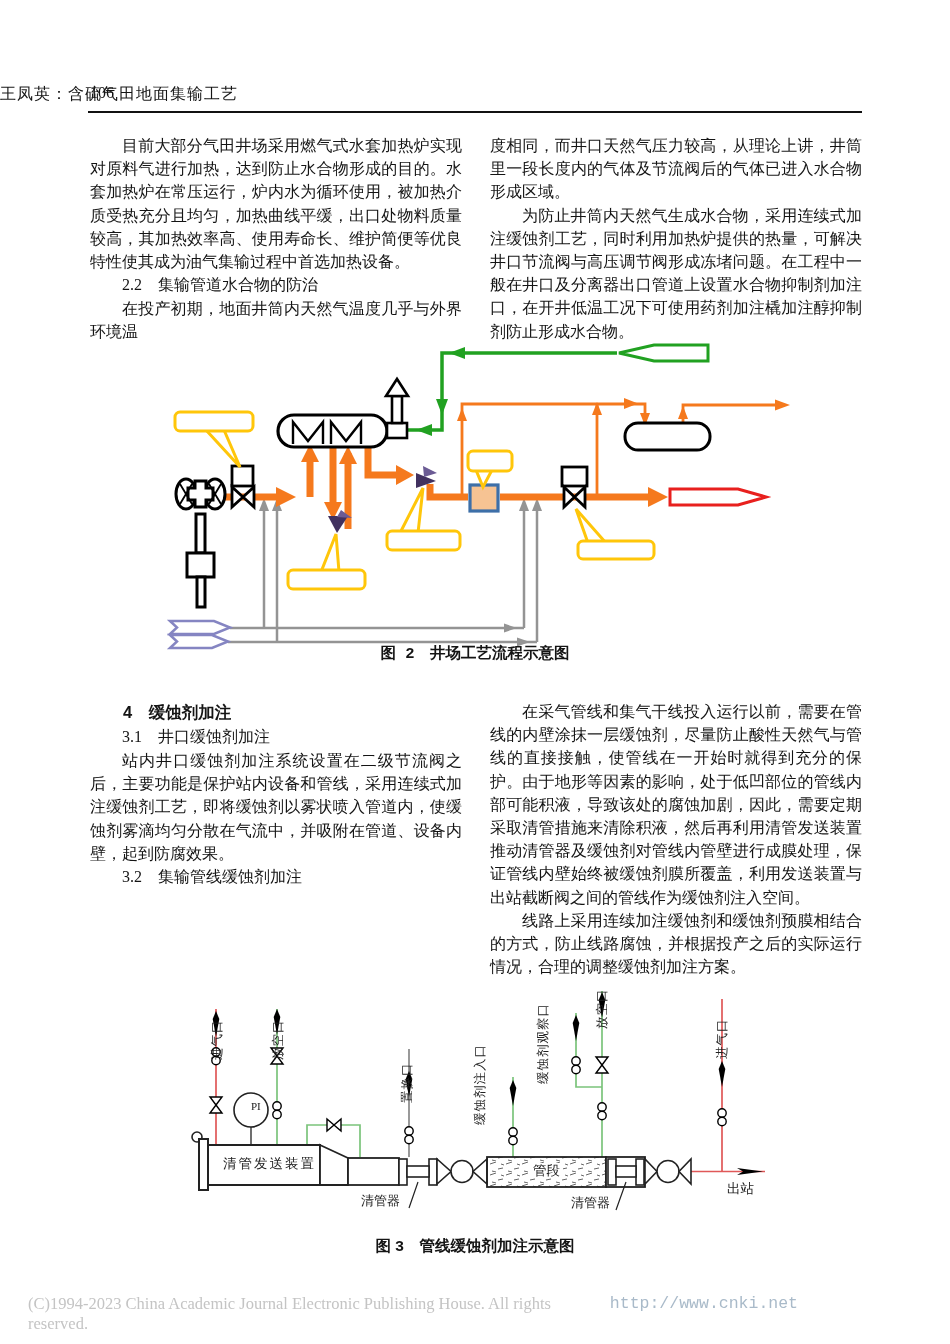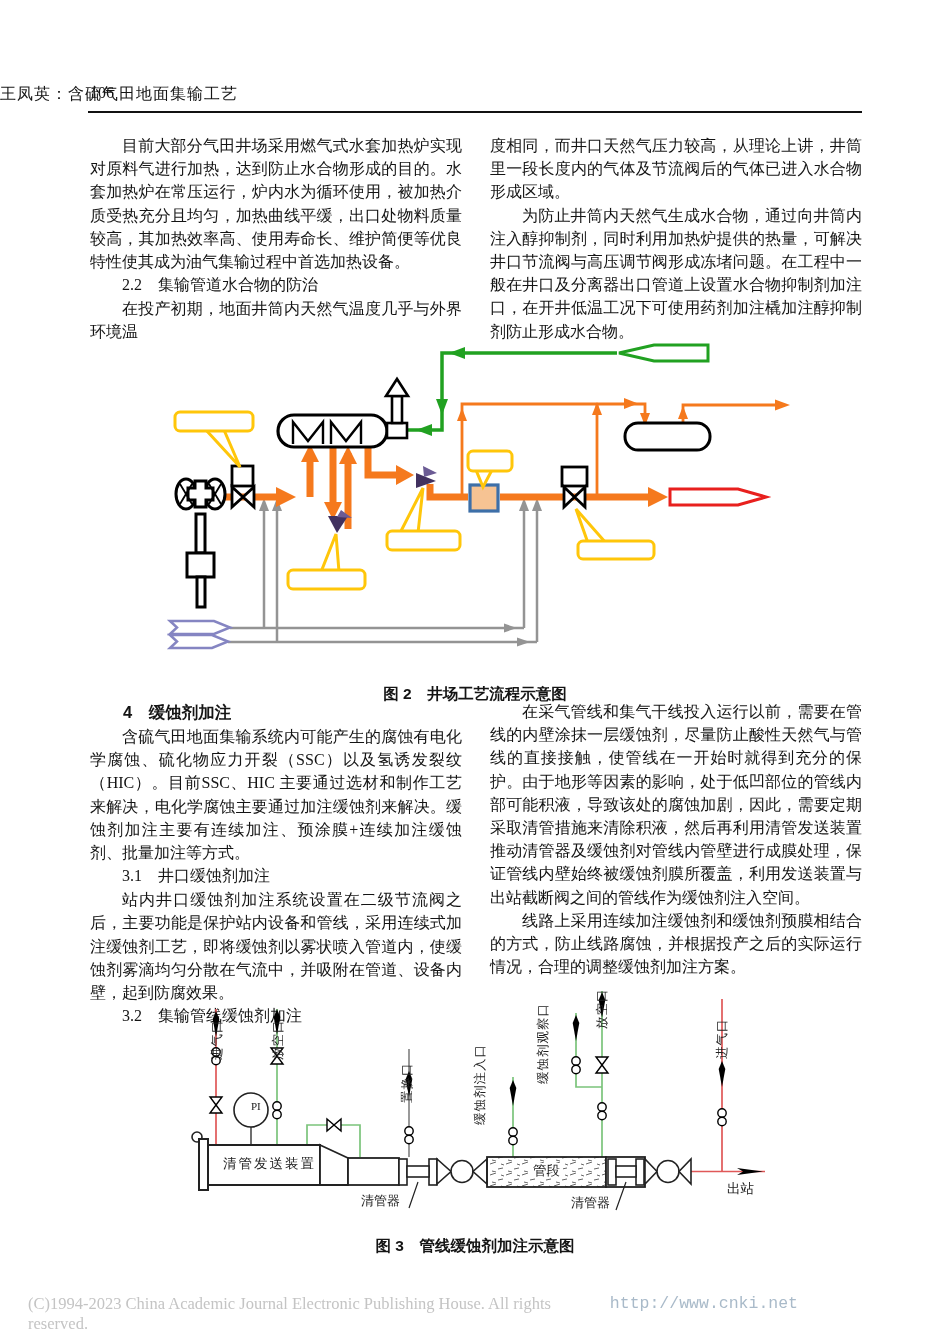--- a/index.html
+++ b/index.html
@@ -18,21 +18,21 @@
   .col-r1{left:490px;top:134px;}
   .col-l2{left:90px;top:700px;}
   .col-r2{left:490px;top:700px;}
   .sec-head{margin:0 0 2px 0;font-size:16.5px;line-height:25px;font-weight:bold;
             font-family:"Liberation Sans","DejaVu Sans",sans-serif;}
   
   .fig2{position:absolute;left:160px;top:335px;width:640px;height:330px;}
   .fig3{position:absolute;left:185px;top:985px;width:620px;height:250px;}
   .fig-caption{position:absolute;left:0;width:950px;text-align:center;font-weight:bold;
                font-size:15.5px;font-family:"Liberation Sans","DejaVu Sans",sans-serif;}
-  .cap2{top:684px;} .cap3{top:1236px;}
+  .cap2{top:643px;font-family:Liberation Mono, monospace;} .cap3{top:1236px;}
   svg{position:absolute;left:0;top:0;}
   
   .flabel{position:absolute;font-size:13px;line-height:15px;white-space:nowrap;color:#222;}
   .vlabel{position:absolute;font-size:12.5px;line-height:16px;white-space:nowrap;color:#222;
           transform:rotate(-90deg);transform-origin:left bottom;letter-spacing:1px;}
   .seg{background:#fff;padding:0 3px;}
   .pi{font-size:11px;}
   
   .footer{position:absolute;left:28px;top:1294px;width:770px;display:flex;
           font-size:16.5px;color:#c4c4c4;gap:36px;}
@@ -47,21 +47,21 @@
   <div class="running-title">王凤英：含硫气田地面集输工艺</div>
   <div class="header-rule"></div>
 
   <div class="col col-l1">
     <p>目前大部分气田井场采用燃气式水套加热炉实现对原料气进行加热，达到防止水合物形成的目的。水套加热炉在常压运行，炉内水为循环使用，被加热介质受热充分且均匀，加热曲线平缓，出口处物料质量较高，其加热效率高、使用寿命长、维护简便等优良特性使其成为油气集输过程中首选加热设备。</p>
     <p class="subhead">2.2　集输管道水合物的防治</p>
     <p>在投产初期，地面井筒内天然气温度几乎与外界环境温</p>
   </div>
   <div class="col col-r1">
     <p class="noindent">度相同，而井口天然气压力较高，从理论上讲，井筒里一段长度内的气体及节流阀后的气体已进入水合物形成区域。</p>
-    <p>为防止井筒内天然气生成水合物，通过向井筒内注入醇抑制剂，同时利用加热炉提供的热量，可解决井口节流阀与高压调节阀形成冻堵问题。在工程中一般在井口及分离器出口管道上设置水合物抑制剂加注口，在开井低温工况下可使用药剂加注橇加注醇抑制剂防止形成水合物。</p>
+    <p>为防止井筒内天然气生成水合物，采用连续式加注缓蚀剂工艺，同时利用加热炉提供的热量，可解决井口节流阀与高压调节阀形成冻堵问题。在工程中一般在井口及分离器出口管道上设置水合物抑制剂加注口，在开井低温工况下可使用药剂加注橇加注醇抑制剂防止形成水合物。</p>
   </div>
 
   <div class="fig2">
     <svg viewBox="0 0 640 330" width="640" height="330">
 
       <g stroke="#949494" stroke-width="2.5" fill="none">
         <path d="M104,170 V293 M117,170 V307 M70,293 H364 M68,307 H377 M364,293 V170 M377,307 V170"></path>
       </g>
       <g fill="#949494" stroke="none">
         <polygon points="99,176 109,176 104,163"></polygon>
@@ -173,21 +173,20 @@
           <rect x="418" y="206" width="76" height="18" rx="5"></rect>
       </g>
 
       <polygon points="510,154 578,154 606,162 578,170 510,170" fill="#fff" stroke="#E8201E" stroke-width="3"></polygon>
     </svg>
   </div>
   <div class="fig-caption cap2">图 2　井场工艺流程示意图</div>
 
   <div class="col col-l2">
     <p class="sec-head">4　缓蚀剂加注</p>
-    <p>含硫气田地面集输系统内可能产生的腐蚀有电化学腐蚀、硫化物应力开裂（SSC）以及氢诱发裂纹（HIC）。目前SSC、HIC 主要通过选材和制作工艺来解决，电化学腐蚀主要通过加注缓蚀剂来解决。缓蚀剂加注主要有连续加注、预涂膜+连续加注缓蚀剂、批量加注等方式。</p>
     <p class="subhead">3.1　井口缓蚀剂加注</p>
     <p>站内井口缓蚀剂加注系统设置在二级节流阀之后，主要功能是保护站内设备和管线，采用连续式加注缓蚀剂工艺，即将缓蚀剂以雾状喷入管道内，使缓蚀剂雾滴均匀分散在气流中，并吸附在管道、设备内壁，起到防腐效果。</p>
     <p class="subhead">3.2　集输管线缓蚀剂加注</p>
   </div>
   <div class="col col-r2">
     <p>在采气管线和集气干线投入运行以前，需要在管线的内壁涂抹一层缓蚀剂，尽量防止酸性天然气与管线的直接接触，使管线在一开始时就得到充分的保护。由于地形等因素的影响，处于低凹部位的管线内部可能积液，导致该处的腐蚀加剧，因此，需要定期采取清管措施来清除积液，然后再利用清管发送装置推动清管器及缓蚀剂对管线内管壁进行成膜处理，保证管线内壁始终被缓蚀剂膜所覆盖，利用发送装置与出站截断阀之间的管线作为缓蚀剂注入空间。</p>
     <p>线路上采用连续加注缓蚀剂和缓蚀剂预膜相结合的方式，防止线路腐蚀，并根据投产之后的实际运行情况，合理的调整缓蚀剂加注方案。</p>
   </div>
 
   <div class="fig3">

